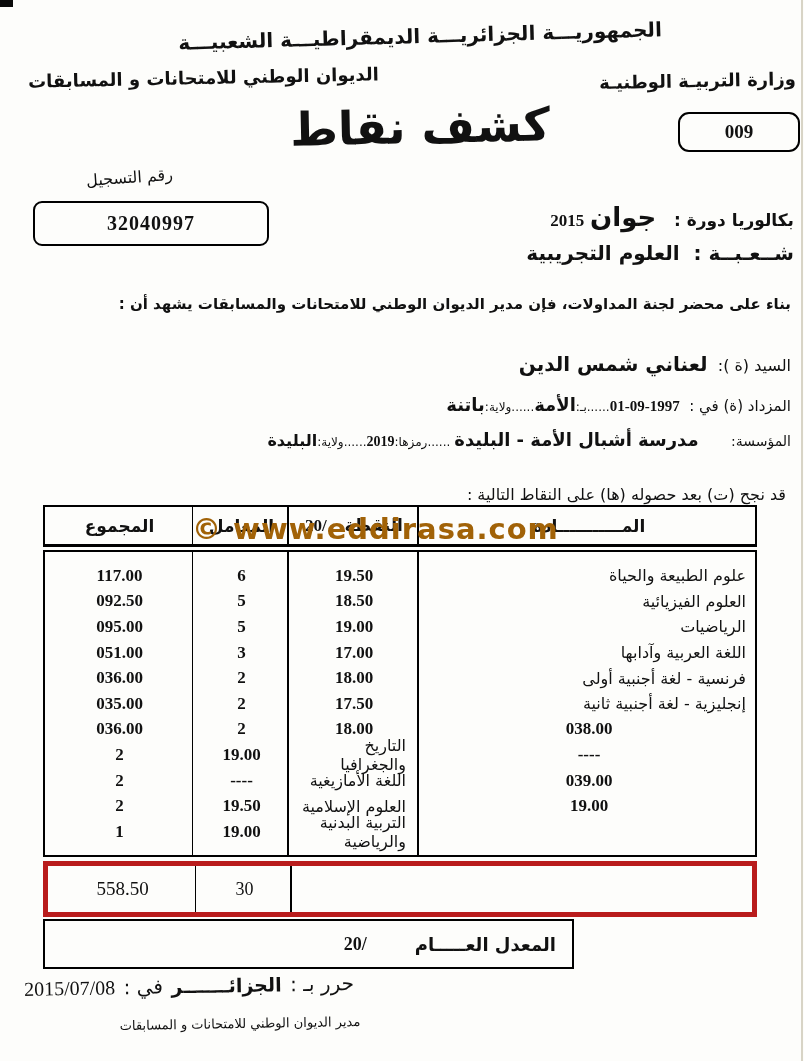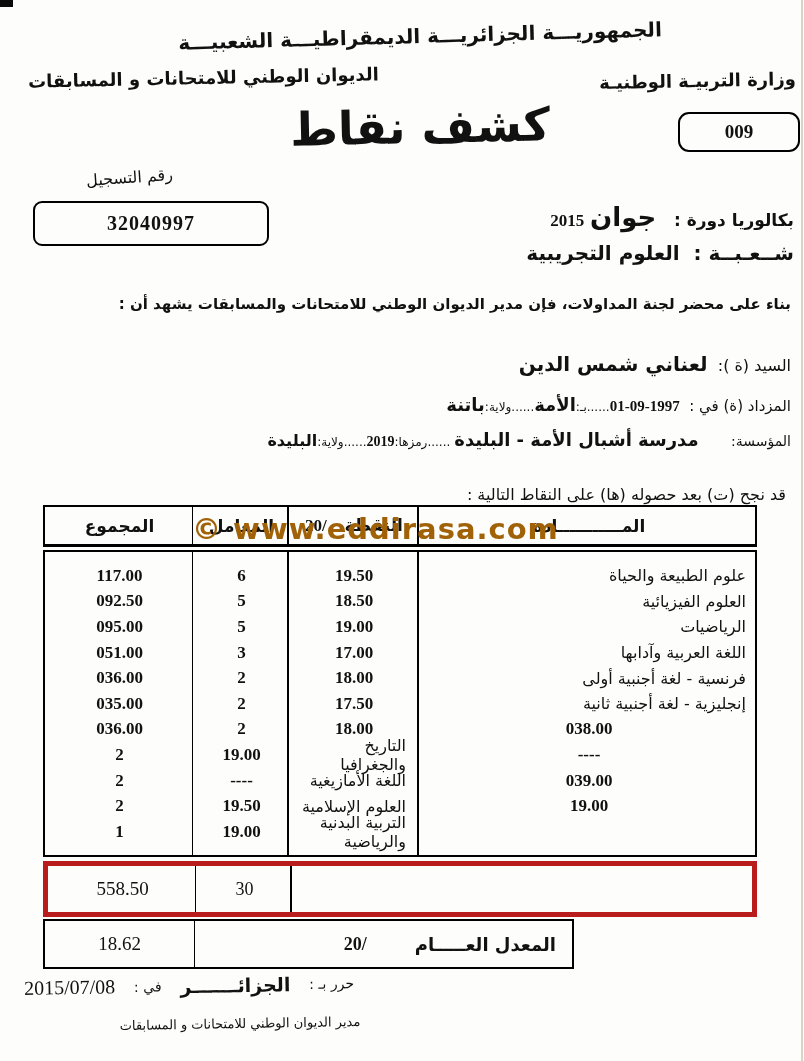--- a/index.html
+++ b/index.html
@@ -69,21 +69,21 @@
   
   #avg-box{top:919px;left:43px;width:527px;height:46px;border:2px solid #000;display:flex;direction:ltr;}
   #avg-value{width:149px;border-right:1px solid #000;display:flex;align-items:center;justify-content:center;
     font-family:"Liberation Serif","DejaVu Serif",serif;font-size:19px;}
   #avg-right{flex:1;direction:rtl;display:flex;align-items:center;padding-right:16px;gap:48px;}
   #avg-label{font-weight:bold;font-size:18px;}
   #avg-scale{font-family:"Liberation Serif","DejaVu Serif",serif;font-weight:bold;font-size:18px;}
   
   #issue-line{top:974px;left:24px;width:330px;display:flex;direction:rtl;align-items:center;
     justify-content:space-between;transform:rotate(-1deg);}
-  #issue-line .lbl{font-size:14px;}
+  #issue-line .lbl{font-size:20px;}
   #issue-line .place{font-size:19px;font-weight:bold;}
   #issue-line .date{font-size:20px;font-family:"Liberation Serif","DejaVu Serif",serif;}
   #signature{top:1016px;left:110px;width:260px;text-align:center;font-size:13px;transform:rotate(-1deg);}
 </style>
 </head>
 <body>
 
 <div id="page">
 
   <div class="abs" id="corner-mark"></div>
@@ -215,21 +215,20 @@
       <div class="tgrid">
         <div class="gt-total">558.50</div>
         <div class="gt-coef">30</div>
       </div>
       <div class="vline v1"></div>
       <div class="vline v2"></div>
     </div>
   </div>
 
   <div class="abs" id="avg-box">
-    <div id="avg-value">18.62</div>
     <div id="avg-right">
       <span class="ar" id="avg-label">المعدل العـــــام</span>
       <span class="ltr" id="avg-scale">20/</span>
     </div>
   </div>
 
   <div class="abs" id="issue-line">
     <span class="lbl ar">حرر بـ :</span>
     <span class="place ar">الجزائـــــــر</span>
     <span class="lbl ar">في :</span>

